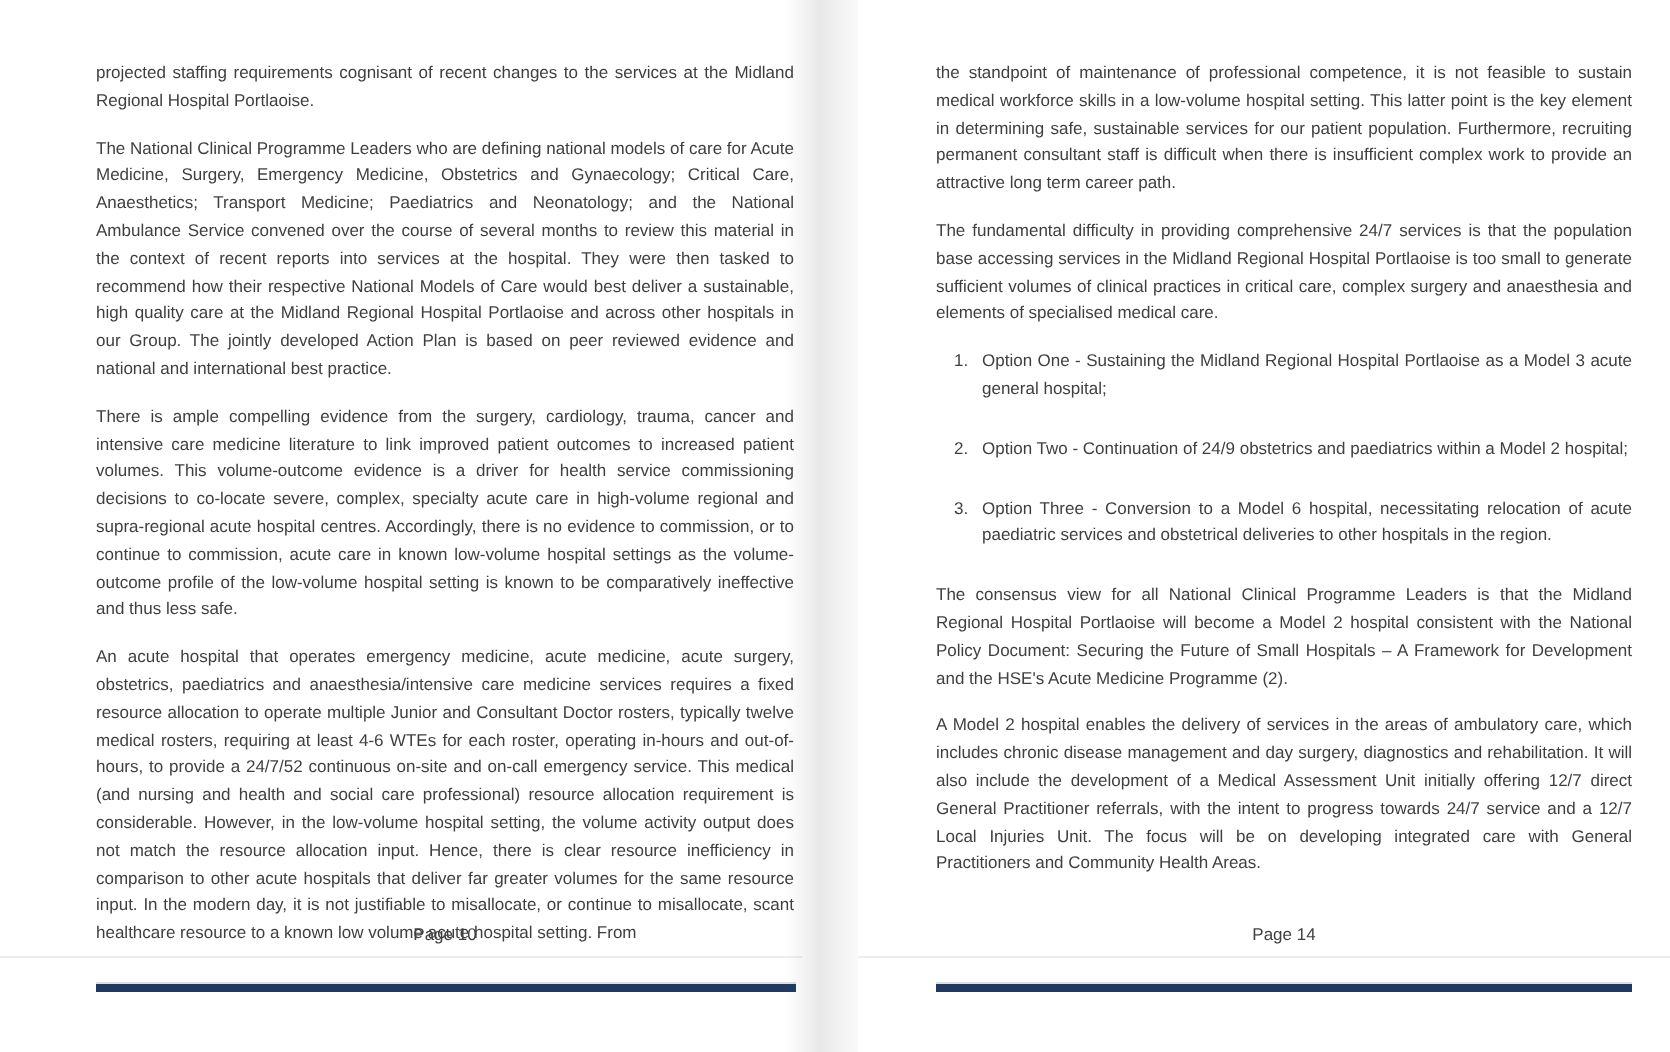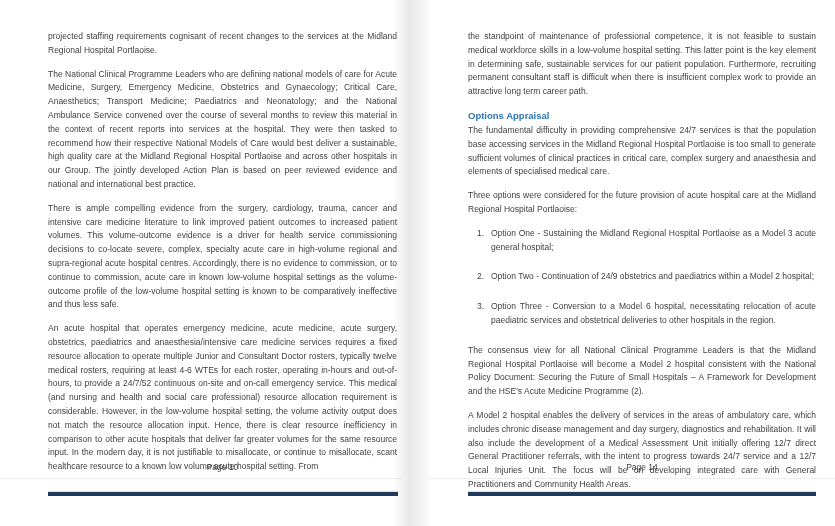--- a/index.html
+++ b/index.html
@@ -110,23 +110,21 @@
     <div class="page-footer">Page 10</div>
     <div class="page-edge"></div>
     <div class="accent-bar"></div>
   </div>
 
   <div class="spine-shadow"></div>
 
   <div class="page page-right">
     <div class="content">
       <p>the standpoint of maintenance of professional competence, it is not feasible to sustain medical workforce skills in a low-volume hospital setting. This latter point is the key element in determining safe, sustainable services for our patient population. Furthermore, recruiting permanent consultant staff is difficult when there is insufficient complex work to provide an attractive long term career path.</p>
-      <h2 class="section-heading">Options Appraisal</h2>
       <p>The fundamental difficulty in providing comprehensive 24/7 services is that the population base accessing services in the Midland Regional Hospital Portlaoise is too small to generate sufficient volumes of clinical practices in critical care, complex surgery and anaesthesia and elements of specialised medical care.</p>
-      <p>Three options were considered for the future provision of acute hospital care at the Midland Regional Hospital Portlaoise:</p>
 
       <div class="olist">
         <div class="olist-item">
           <span class="num">1.</span>
           <span class="itext">Option One - Sustaining the Midland Regional Hospital Portlaoise as a Model 3 acute general hospital;</span>
         </div>
         <div class="olist-item">
           <span class="num">2.</span>
           <span class="itext">Option Two - Continuation of 24/9 obstetrics and paediatrics within a Model 2 hospital;</span>
         </div>

